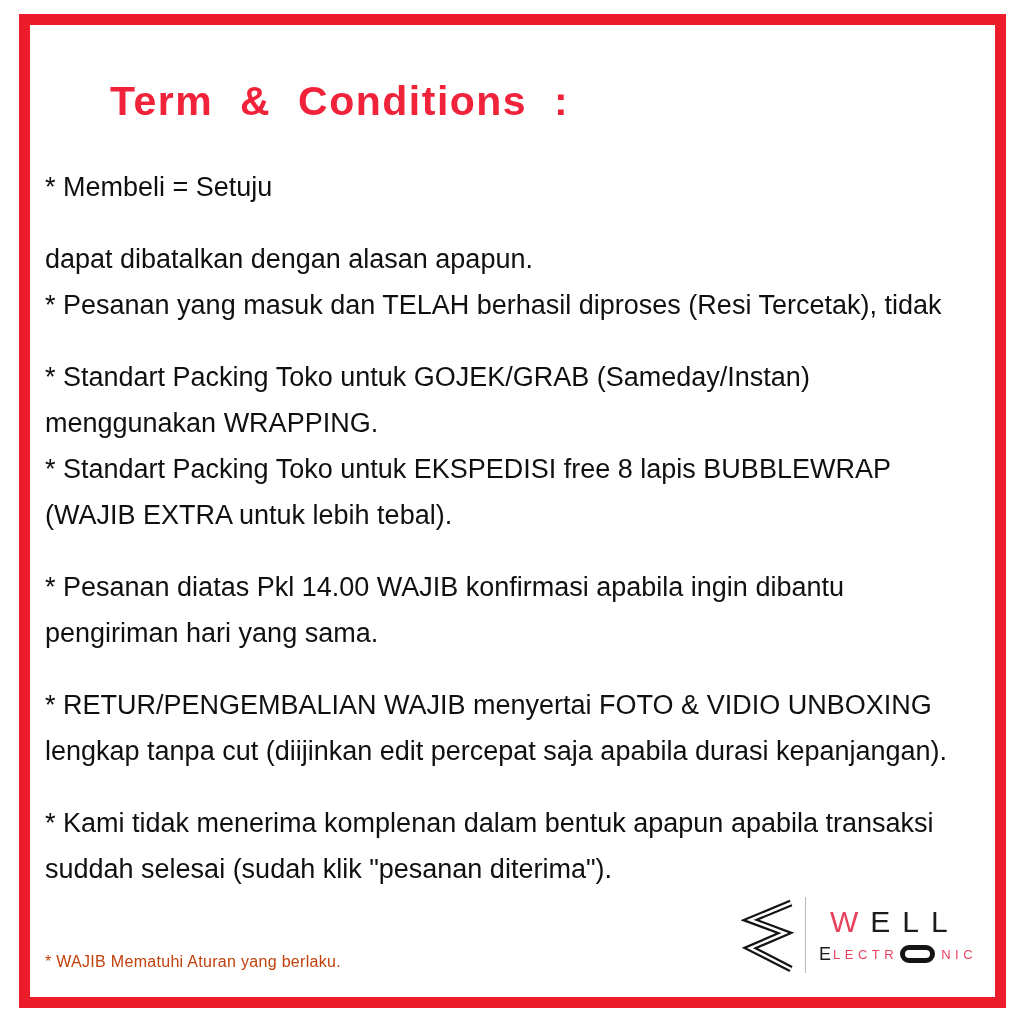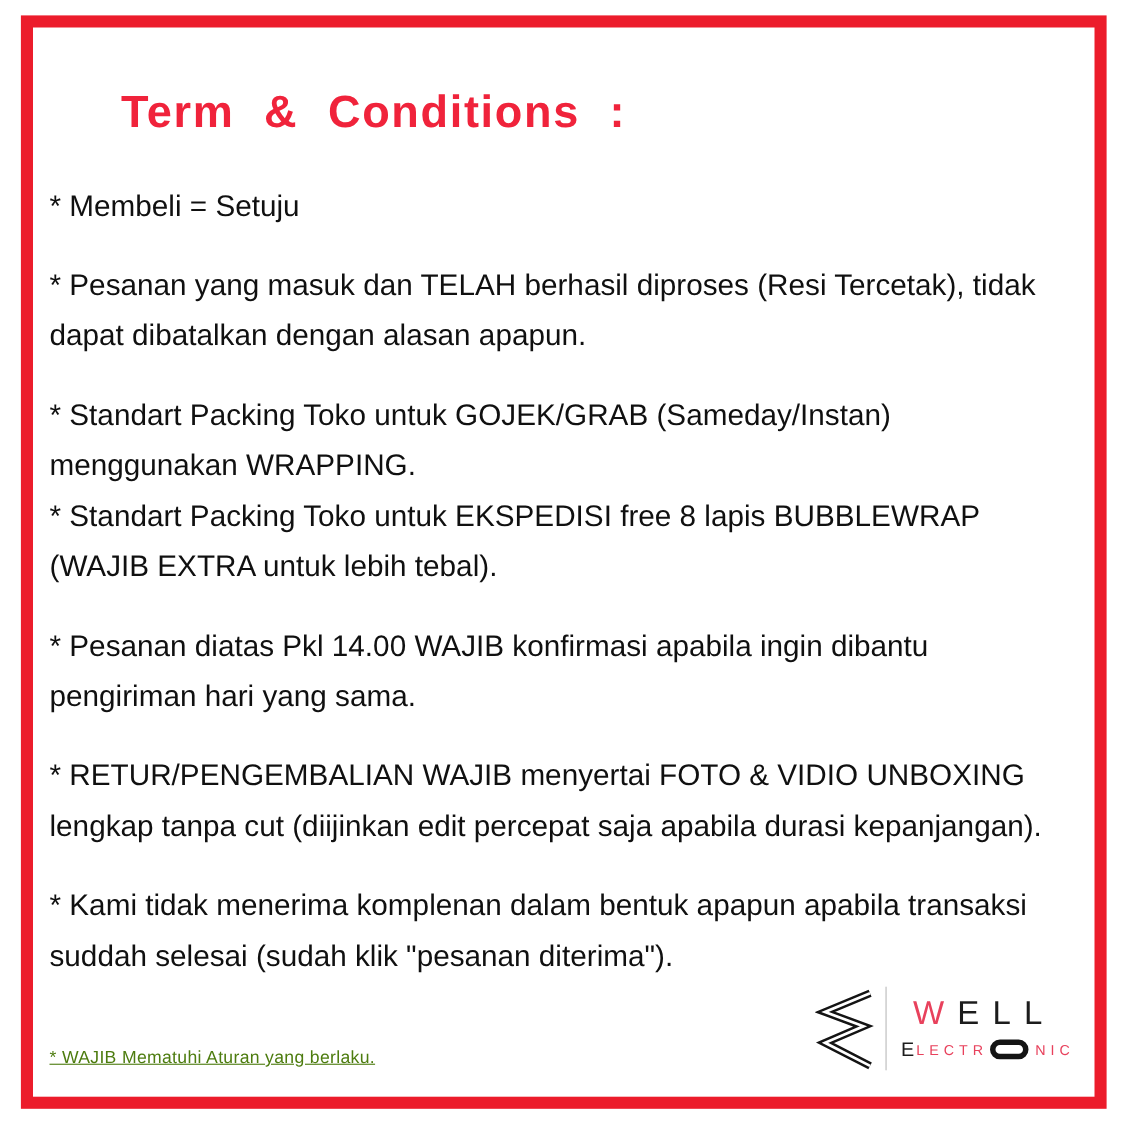--- a/index.html
+++ b/index.html
@@ -47,23 +47,22 @@
     font-size: 27px;
     line-height: 46px;
     color: #101010;
     white-space: nowrap;
   }
   .footer-note {
     position: absolute;
     left: 45px;
     top: 953px;
     font-size: 16px;
-    color: #4d7c0f;
+    color: #c2410c;
     letter-spacing: 0.3px;
-    text-decoration: underline;
   }
   .logo {
     position: absolute;
     left: 741px;
     top: 896px;
     display: flex;
     align-items: center;
   }
   .logo-mark { width: 56px; height: 78px; }
   .logo-divider {
@@ -112,22 +111,22 @@
 
   <div class="frame"></div>
 
   <div class="title">Term &amp; Conditions :</div>
 
   <div class="content">
     <div class="para">
       <div class="line">* Membeli = Setuju</div>
     </div>
     <div class="para">
+      <div class="line">dapat dibatalkan dengan alasan apapun.</div>
       <div class="line">* Pesanan yang masuk dan TELAH berhasil diproses (Resi Tercetak), tidak</div>
-      <div class="line">dapat dibatalkan dengan alasan apapun.</div>
     </div>
     <div class="para">
       <div class="line">* Standart Packing Toko untuk GOJEK/GRAB (Sameday/Instan)</div>
       <div class="line">menggunakan WRAPPING.</div>
       <div class="line">* Standart Packing Toko untuk EKSPEDISI free 8 lapis BUBBLEWRAP</div>
       <div class="line">(WAJIB EXTRA untuk lebih tebal).</div>
     </div>
     <div class="para">
       <div class="line">* Pesanan diatas Pkl 14.00 WAJIB konfirmasi apabila ingin dibantu</div>
       <div class="line">pengiriman hari yang sama.</div>

